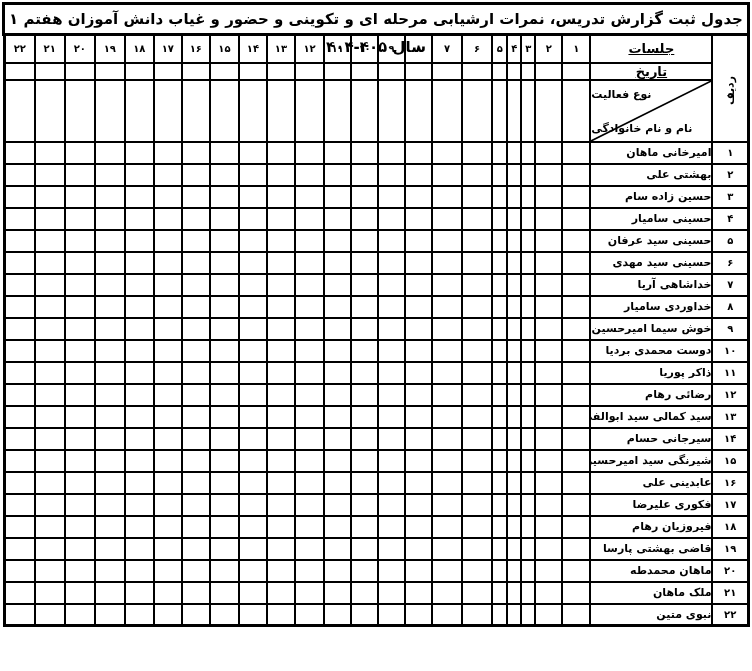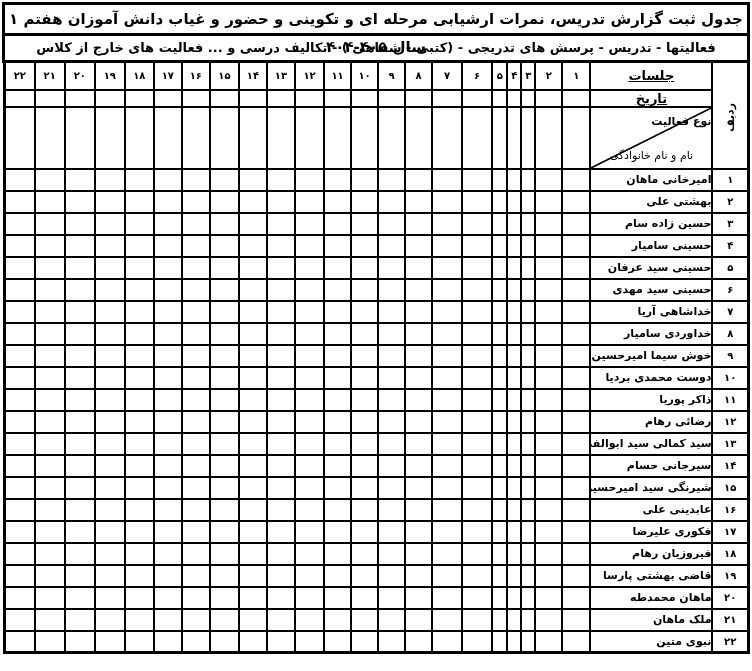--- a/index.html
+++ b/index.html
@@ -14,31 +14,30 @@
   tr.r-date{height:14px;}
   tr.r-diag{height:62px;}
   tr.student-row{height:22px;}
   td.lbl{text-align:center;font-size:13px;text-decoration:underline;}
   td.num{text-align:center;font-size:10px;}
   td.radif-th{text-align:center;vertical-align:middle;}
   .rot{display:inline-block;transform:rotate(-90deg);font-size:11px;font-weight:bold;white-space:nowrap;}
   td.diag{position:relative;}
   .diagline{position:absolute;left:0;top:0;width:100%;height:100%;}
   .diagline line{stroke:#000;stroke-width:1.6;vector-effect:non-scaling-stroke;}
-  .diag-top{position:absolute;top:7px;left:0;right:0;text-align:right;font-size:11px;font-weight:bold;}
-  .diag-bottom{position:absolute;bottom:6px;left:0;right:0;text-align:center;font-size:11px;font-weight:normal;}
+  .diag-top{position:absolute;top:7px;left:0;right:0;text-align:left;font-size:11px;font-weight:bold;}
+  .diag-bottom{position:absolute;bottom:6px;left:0;right:0;text-align:left;font-size:11px;font-weight:bold;}
   td.radif-num{text-align:center;font-size:10px;}
   td.name{text-align:right;font-size:11px;padding-right:8px;white-space:nowrap;}
 </style>
 </head>
 <body>
 
 <div class="page">
   <div class="box title-box">جدول ثبت گزارش تدریس، نمرات ارشیابی مرحله ای و تکوینی و حضور و غیاب دانش آموزان هفتم ۱ سال ۴۰۵-۴۰۴</div>
-  <div class="box activities-box">فعالیتها - تدریس - پرسش های تدریجی - (کتبی - شفاهی ) - تکالیف درسی و ... فعالیت های خارج از کلاس</div>
   <table class="grid">
     <colgroup id="cols">
         <col style="width: 36px;">
         <col style="width: 122px;">
         <col style="width: 28px;">
         <col style="width: 27px;">
         <col style="width: 14px;">
         <col style="width: 14px;">
         <col style="width: 15px;">
         <col style="width: 30px;">

